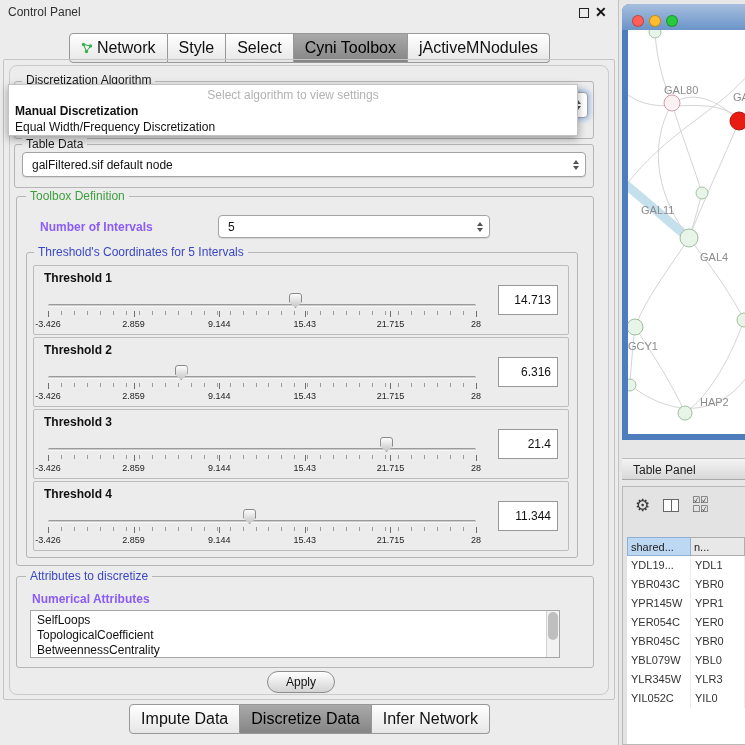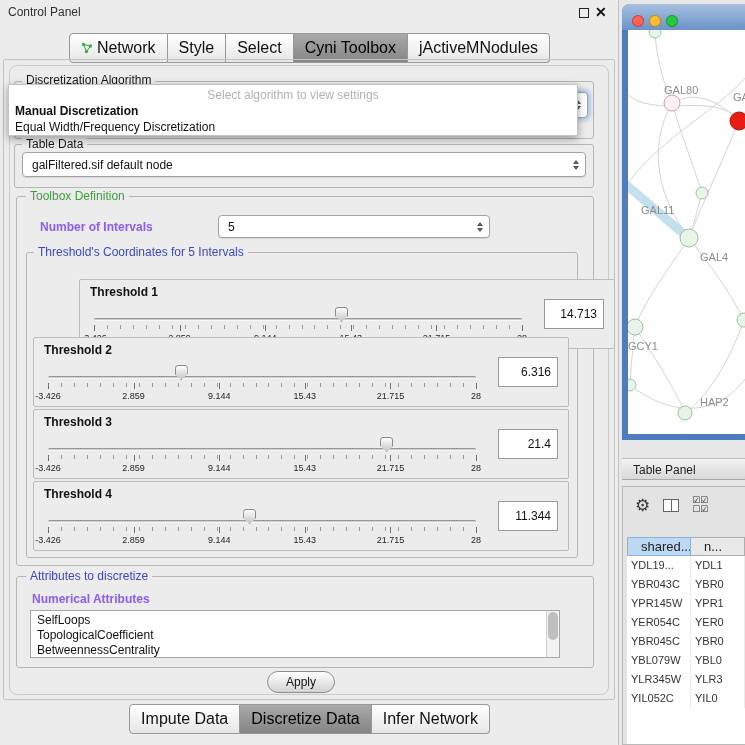--- a/index.html
+++ b/index.html
@@ -107,21 +107,21 @@
              border-top:1px solid #bdbdbd;border-bottom:1px solid #a9a9a9;}
   #tp-title{position:absolute;left:11px;top:4px;font-size:12px;color:#222;}
   #tp-body{position:absolute;left:622px;top:486px;width:123px;height:259px;background:#e3e3e3;border:1px solid #b9b9b9;border-right:none;}
   #tp-toolbar{position:absolute;left:0;top:0;width:100%;height:36px;display:flex;align-items:center;gap:13px;padding-left:12px;}
   #gear-ic{font-size:17px;color:#3a3a3a;line-height:17px;}
   #cols-ic{width:16px;height:13px;background:#fff;border:1px solid #666;position:relative;}
   #cols-ic::after{content:"";position:absolute;left:7px;top:0;bottom:0;width:1px;background:#666;}
   #checks-ic{font-size:9px;line-height:9px;color:#333;white-space:pre;text-align:center;}
   #tp-table{position:absolute;left:4px;top:50px;right:0;bottom:0;}
   .hrow{display:flex;height:19px;}
-  .hcell{font-size:13px;line-height:18px;padding-left:13px;border:1px solid #adadad;border-left:none;overflow:hidden;white-space:nowrap;color:#222;}
+  .hcell{font-size:11px;line-height:18px;padding-left:3px;border:1px solid #adadad;border-left:none;overflow:hidden;white-space:nowrap;color:#222;}
   .hcell:first-child{border-left:1px solid #adadad;}
   .hcell.selcol{background:#bcd8f3;border-color:#8fb2d4;}
   .hcell.plaincol{background:#e8e8e8;}
   .trow{display:flex;height:19px;background:#fff;}
   .tcell{font-size:11px;line-height:19px;padding-left:4px;overflow:hidden;white-space:nowrap;color:#333;border-right:1px solid #ececec;}
   .c1{width:64px;}
   .c2{flex:1;}
   #tp-rows{background:#fff;position:absolute;left:0;right:0;top:19px;bottom:0;overflow:hidden;}
 </style>
 </head>
@@ -194,21 +194,21 @@
   <div id="numint-combo" class="combo">
     <span class="txt">5</span>
     <span class="arrows">
         <i class="up"></i>
         <i class="dn"></i>
       </span>
   </div>
   <div id="thr-fieldset" class="fieldset"></div>
   <span id="thr-title" class="fs-title fs-blue">Threshold's Coordinates for 5 Intervals</span>
   <div id="thresholds-container">
-      <div class="thr-box" style="top: 14px; margin-left: 46px;">
+      <div class="thr-box" style="top: 0px;">
         <div class="thr-label">Threshold 1</div>
         <div class="valbox">14.713</div>
         <div class="slider">
           <div class="track"></div>
           <div class="tick" style="left: 0%;"></div>
           <div class="tick" style="left: 3.0303%;"></div>
           <div class="tick" style="left: 6.06061%;"></div>
           <div class="tick" style="left: 9.09091%;"></div>
           <div class="tick" style="left: 12.1212%;"></div>
           <div class="tick" style="left: 15.1515%;"></div>

